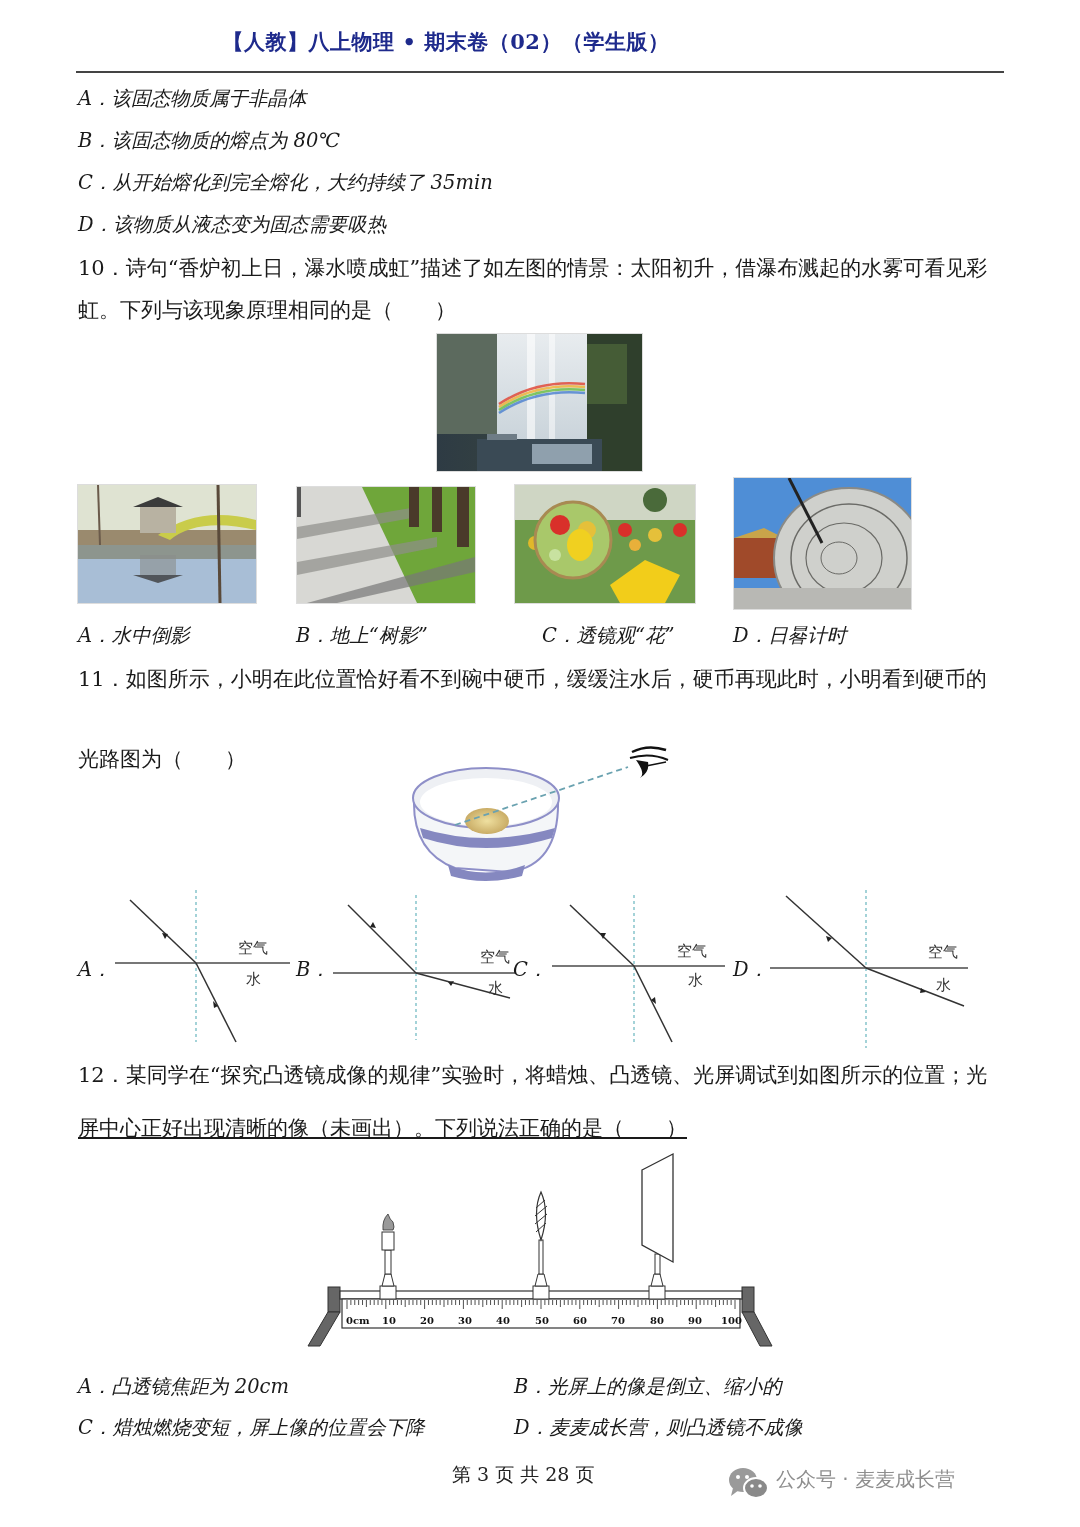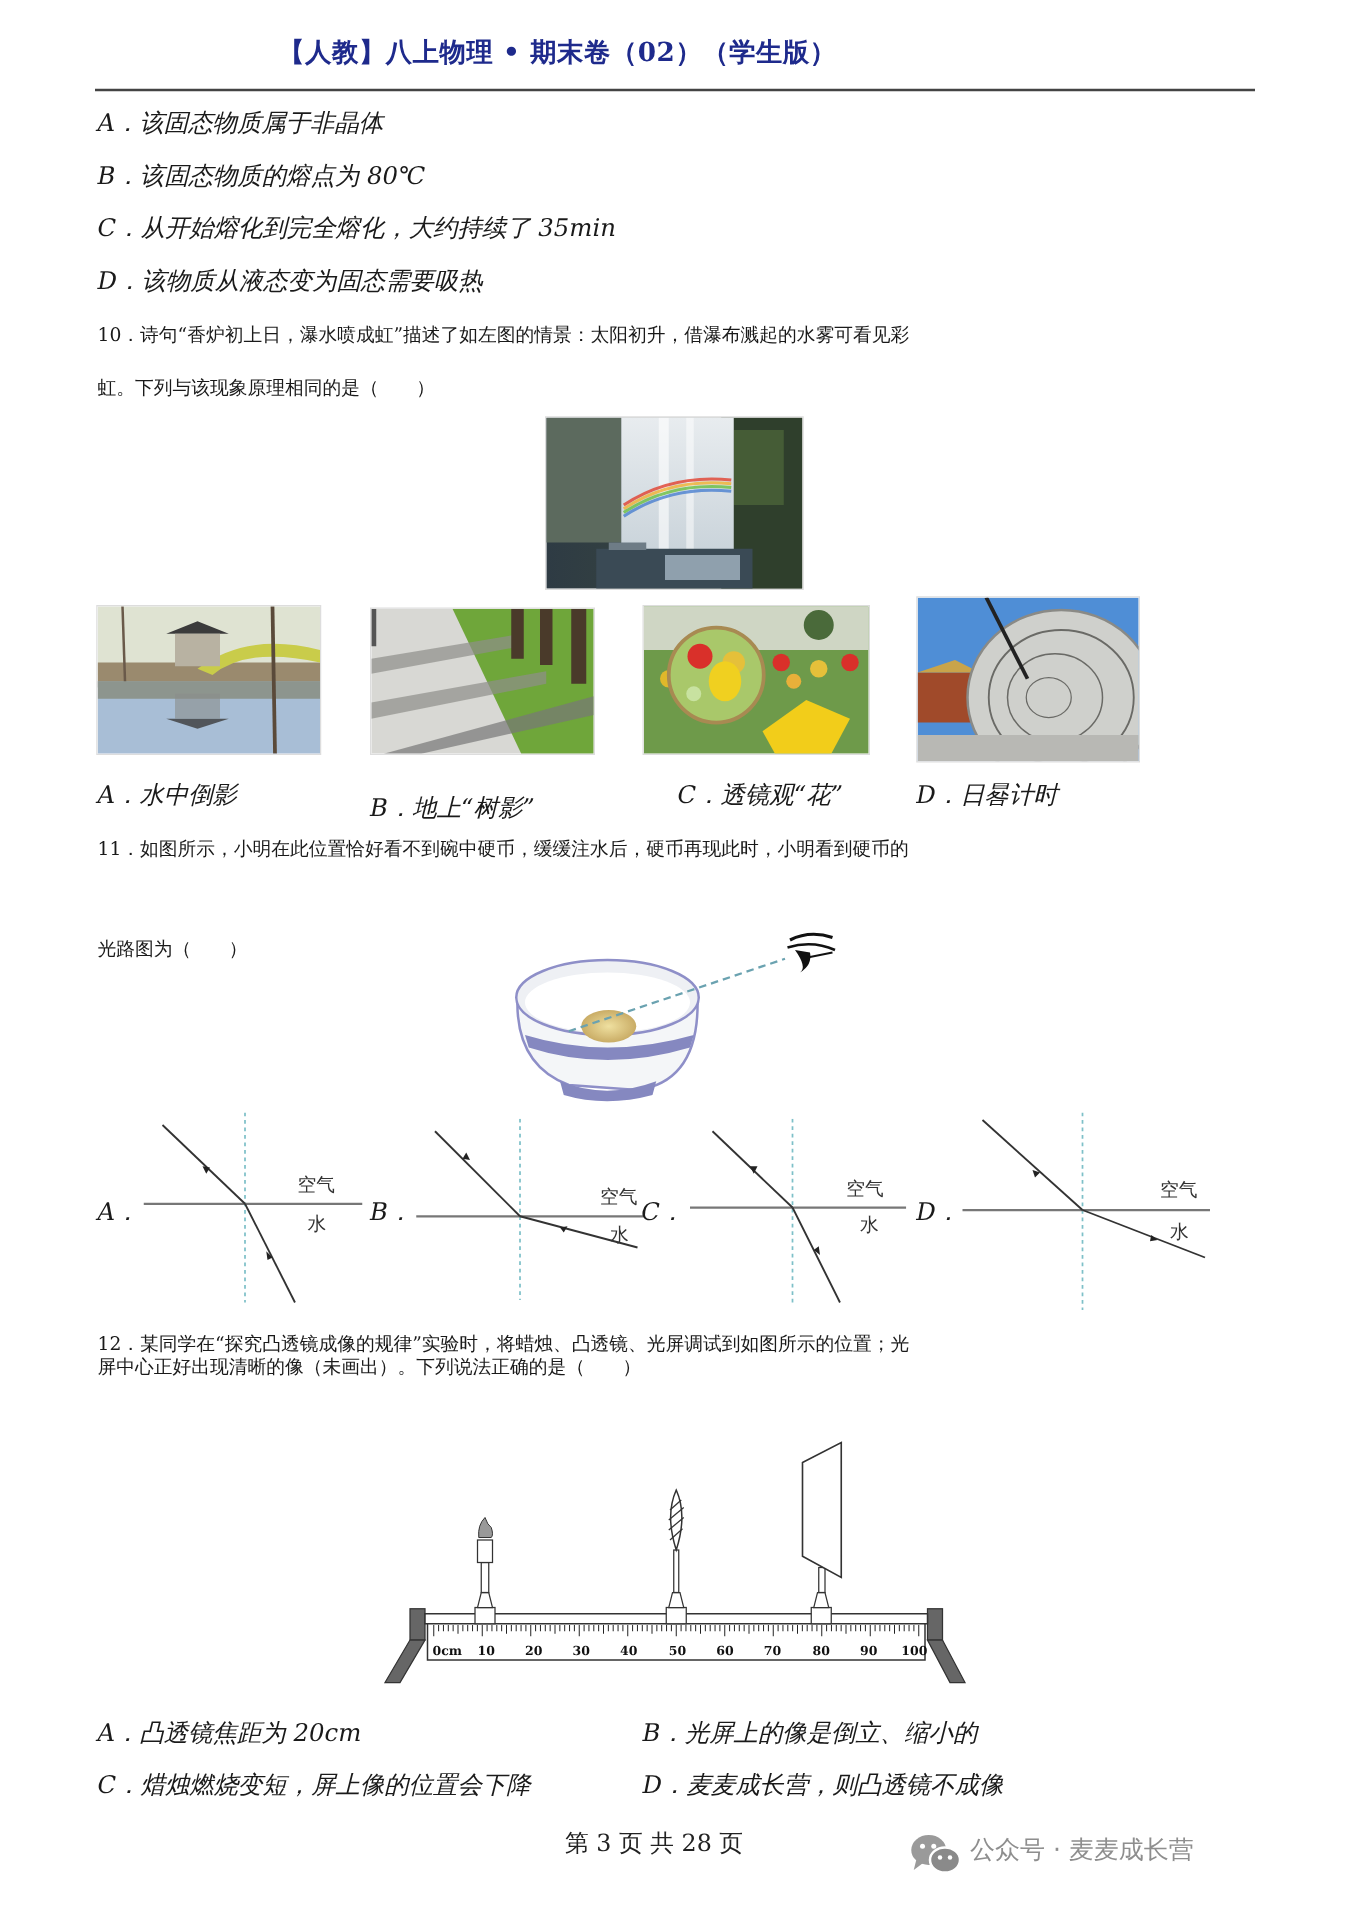--- a/index.html
+++ b/index.html
@@ -2,21 +2,21 @@
 <html><head>
 <meta charset="utf-8">
 <style>
   html, body { margin: 0; padding: 0; background: #ffffff; }
   body { width: 1080px; height: 1527px; position: relative; overflow: hidden;
          font-family: "DejaVu Serif", "Liberation Serif", serif; color: #1a1a1a; }
   .abs { position: absolute; }
   .header-title { left: 0; width: 892px; top: 28px; text-align: center; font-size: 21px;
                   font-weight: bold; color: #1e2a8c; letter-spacing: 0.5px; }
   .header-rule { left: 76px; width: 928px; top: 71px; height: 0; border-top: 2px solid #444; }
-  .line { font-size: 15px; line-height: 26px; white-space: nowrap; }
+  .line { font-size: 21px; line-height: 26px; white-space: nowrap; }
   .opt { font-size: 19.5px; line-height: 26px; white-space: nowrap; font-style: italic; }
   .photo { border: 1px solid #ddd; overflow: hidden; }
   .svgbox { position: absolute; }
   .diagram-label { font-family: "DejaVu Sans", "Liberation Sans", sans-serif; font-size: 15px; fill: #333; }
   .footer-page { font-size: 19px; color: #222; }
   .watermark { font-family: "DejaVu Sans", "Liberation Sans", sans-serif; font-size: 20px; color: #8e8e8e; }
   .ruler-num { font-family: "DejaVu Serif", "Liberation Serif", serif; font-size: 10px; font-weight: bold; fill: #111; }
 </style>
 </head>
 <body>
@@ -127,21 +127,21 @@
     <ellipse cx="110" cy="80" rx="38" ry="35" fill="none" stroke="#6a6a66" stroke-width="1.2"></ellipse>
     <ellipse cx="105" cy="80" rx="18" ry="16" fill="none" stroke="#6a6a66" stroke-width="1"></ellipse>
     <line x1="55" y1="0" x2="88" y2="65" stroke="#222" stroke-width="3"></line>
     <rect x="0" y="110" width="177" height="21" fill="#b8b8b4"></rect>
   </svg>
 </div>
 
 <div class="abs opt" style="left:78px; top:623px;">
   <span>A．</span><span>水中倒影</span>
 </div>
-<div class="abs opt" style="left:296px; top:623px;margin-top:11px;">
+<div class="abs opt" style="left:296px; top:623px;">
   <span>B．</span><span>地上“树影”</span>
 </div>
 <div class="abs opt" style="left:542px; top:623px;">
   <span>C．</span><span>透镜观“花”</span>
 </div>
 <div class="abs opt" style="left:733px; top:623px;">
   <span>D．</span><span>日晷计时</span>
 </div>
 
 <div class="abs line" style="left:78px; top:666px;">11．如图所示，小明在此位置恰好看不到碗中硬币，缓缓注水后，硬币再现此时，小明看到硬币的</div>
@@ -221,21 +221,21 @@
     <line x1="18" y1="6" x2="98" y2="78" stroke="#333" stroke-width="1.5"></line>
     <line x1="98" y1="78" x2="196" y2="116" stroke="#333" stroke-width="1.5"></line>
     <polygon points="64,48 58,46 60,52" fill="#222"></polygon>
     <polygon points="158,102 152,103 153,98" fill="#222"></polygon>
     <text x="160" y="67" class="diagram-label">空气</text>
     <text x="168" y="100" class="diagram-label">水</text>
   </svg>
 </div>
 
 <div class="abs line" style="left:78px; top:1062px;">12．某同学在“探究凸透镜成像的规律”实验时，将蜡烛、凸透镜、光屏调试到如图所示的位置；光</div>
-<div class="abs line" style="left:78px; top:1080px;">屏中心正好出现清晰的像（未画出）。下列说法正确的是（　　）</div>
+<div class="abs line" style="left:78px; top:1115px;text-decoration:underline;">屏中心正好出现清晰的像（未画出）。下列说法正确的是（　　）</div>
 
 <div class="svgbox" style="left:300px; top:1150px; width:480px; height:200px;">
   <svg width="480" height="200" viewBox="0 0 480 200">
 
     <rect x="28" y="137" width="12" height="25" fill="#666" stroke="#333"></rect>
     <polygon points="28,162 40,162 20,196 8,196" fill="#666" stroke="#333"></polygon>
     <rect x="442" y="137" width="12" height="25" fill="#666" stroke="#333"></rect>
     <polygon points="442,162 454,162 472,196 460,196" fill="#666" stroke="#333"></polygon>
 
     <rect x="40" y="141" width="402" height="8" fill="#fff" stroke="#333" stroke-width="1.2"></rect>

